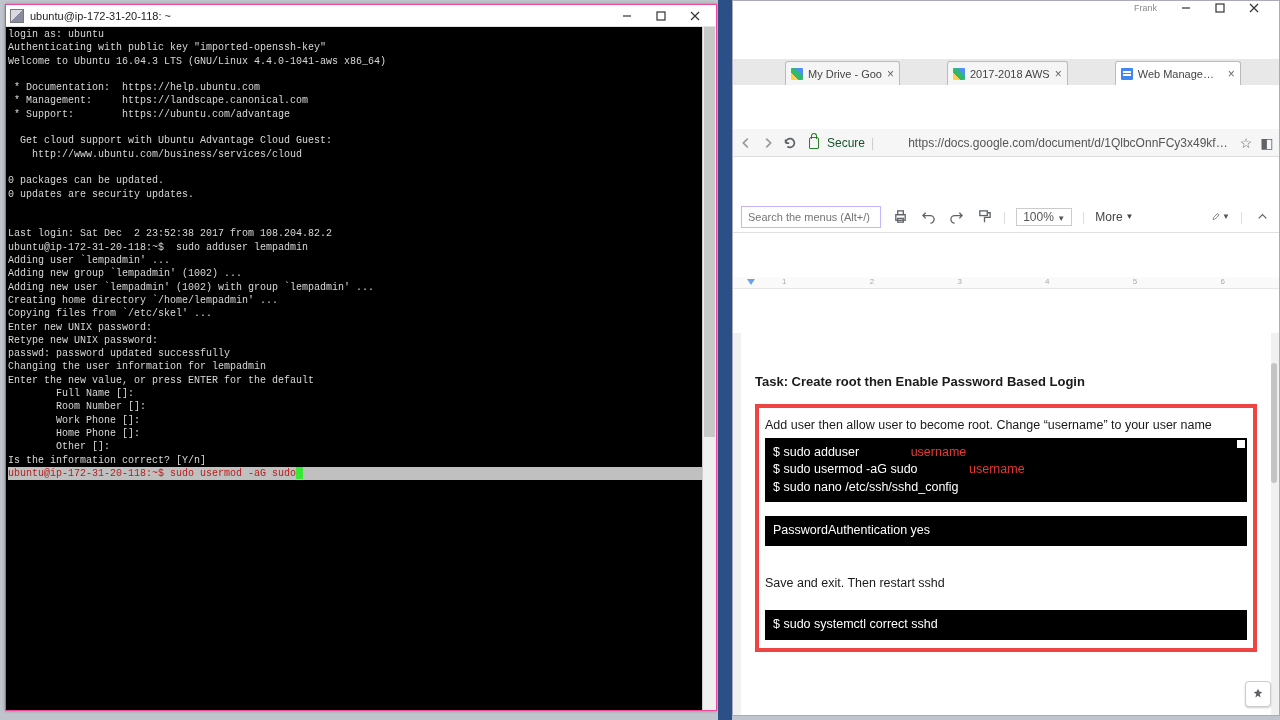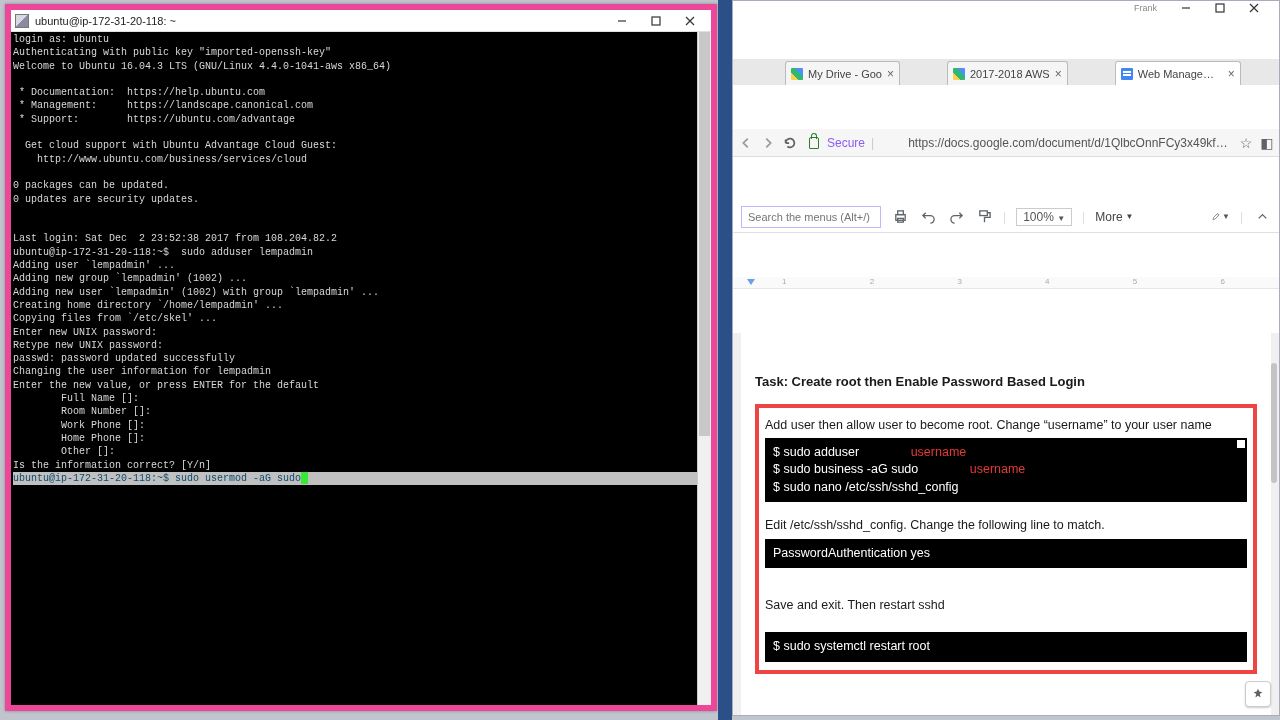--- a/index.html
+++ b/index.html
@@ -1,30 +1,30 @@
 <!DOCTYPE html>
 <html><head>
 <meta charset="utf-8">
 <style>
   * { margin: 0; padding: 0; box-sizing: border-box; }
   body { width: 1280px; height: 720px; background: #c0c4cc; font-family: -apple-system, "Segoe UI", Arial, sans-serif; overflow: hidden; position: relative; }
 
   
-  .putty-win { position: absolute; left: 5px; top: 4px; width: 712px; height: 707px; background: #fff; border: 6px solid #ec4899; box-shadow: 0 0 3px rgba(0,0,0,.3); display: flex; flex-direction: column; }
+  .putty-win { position: absolute; left: 5px; top: 4px; width: 712px; height: 707px; background: #fff; border: 1px solid #ec4899; box-shadow: 0 0 3px rgba(0,0,0,.3); display: flex; flex-direction: column; }
   .putty-titlebar { height: 22px; background: #fff; display: flex; align-items: center; padding: 0 4px; font-size: 11px; color: #222; border-bottom: 1px solid #e0e0e0; }
   .putty-icon { width: 14px; height: 14px; margin-right: 6px; background: linear-gradient(135deg,#d9d9e5 50%,#8a8aa0 50%); border: 1px solid #777; }
   .putty-title { flex: 1; }
   .win-btn { width: 34px; height: 20px; display: flex; align-items: center; justify-content: center; font-size: 11px; color: #333; }
   .win-btn svg { width: 10px; height: 10px; stroke: #333; stroke-width: 1.2; fill: none; }
 
   .putty-body { flex: 1; background: #000; color: #d8d8d8; font-family: "Consolas","Courier New",monospace; font-size: 10px; line-height: 13.3px; padding: 1px 2px; white-space: pre; overflow: hidden; position: relative; }
   .putty-scrollbar { position: absolute; right: 0; top: 22px; bottom: 0; width: 14px; background: #f0f0f0; border-left: 1px solid #ccc; }
   .putty-scrollbar .thumb { position: absolute; left: 1px; right: 1px; top: 0; height: 60%; background: #c8c8c8; }
 
-  .term-line-highlight { background: #c0c0c0; color: #0c4a6e; display: inline-block; width: 100%; }
+  .term-line-highlight { background: #c0c0c0; color: #b91c1c; display: inline-block; width: 100%; }
   .term-cursor { display: inline-block; width: 7px; height: 12px; background: #37e837; vertical-align: text-bottom; }
 
   
   .divider { position:absolute; left:718px; top:0; bottom:0; width:14px; background:#2b4f87; }
 
   
   .chrome-win { position: absolute; left: 732px; top: 0; right: 0; height: 716px; background: #fff; display:flex; flex-direction:column; border:1px solid #aab;gap:44px; }
   .chrome-top { height: 14px; display:flex; justify-content:flex-end; align-items:center; padding-right:8px; font-size:9px; color:#888; }
   .chrome-tabs { height: 26px; background:#e8e8e8; display:flex; align-items:flex-end; padding-left:4px; gap:0; }
   .chrome-tab { height: 24px; min-width: 110px; max-width: 126px; background:#f5f5f5; border:1px solid #bbb; border-bottom:none; border-radius:3px 3px 0 0; display:flex; align-items:center; padding:0 5px; font-size:11px; color:#444; gap:5px; margin-right:-1px; overflow:hidden;margin-left:48px; }
@@ -36,21 +36,21 @@
   .tab-label { flex:1; white-space:nowrap; overflow:hidden; text-overflow:ellipsis; }
   .tab-x { font-size:12px; color:#666; }
 
   .chrome-toolbar { height: 28px; background:#f6f6f6; border-bottom:1px solid #ddd; display:flex; align-items:center; padding:0 6px; gap:8px; }
   .nav-arrow { width:16px; height:16px; display:flex; align-items:center; justify-content:center; }
   .nav-arrow svg { width:14px; height:14px; stroke:#9a9a9a; stroke-width:2; fill:none; }
   .nav-arrow.enabled svg { stroke:#5f6368; }
   .omnibox { flex:1; display:flex; align-items:center; gap:6px; font-size:12px; color:#333; padding:0 4px; }
   .lock { width:10px;height:12px;border:1px solid #2a7f2a;border-radius:2px 2px 1px 1px;position:relative;margin-right:2px;}
   .lock::before{content:"";position:absolute;left:1px;right:1px;top:-5px;height:5px;border:1px solid #2a7f2a;border-bottom:none;border-radius:4px 4px 0 0;}
-  .secure-txt { color:#8b5cf6; }
+  .secure-txt { color:#14532d; }
   .url-txt { color:#555; white-space:nowrap; overflow:hidden; text-overflow:ellipsis;padding-left:28px; }
   .star,.ext,.dots{ width:16px;height:16px;display:flex;align-items:center;justify-content:center;color:#5f6368;font-size:14px; }
 
   
   .docs-toolbar { height: 32px; background:#fff; border-bottom:1px solid #e0e0e0; display:flex; align-items:center; padding:0 8px; gap:10px; font-size:12px; color:#555; }
   .search-menus { width:140px; height:22px; border:1px solid #c4b5fd; font-size:11px; padding:2px 6px; color:#888; background:#fff; }
   .docs-icon-btn { width:18px; height:18px; display:flex; align-items:center; justify-content:center; }
   .docs-icon-btn svg{ width:15px;height:15px;stroke:#5f6368;stroke-width:1.4;fill:none; }
   .zoom-box { border:1px solid #ccc; padding:1px 6px; font-size:12px; }
   .more-btn { font-size:12px; color:#444; display:flex; align-items:center; gap:3px; }
@@ -263,34 +263,33 @@
     </div>
 
   <div class="docs-page-wrap">
     <div class="docs-page">
       <div class="task-title">Task: Create root then Enable Password Based Login</div>
       <div class="doc-box">
         <div class="instr">Add user then allow user to become root. Change “username” to your user name</div>
         <div class="code-dark">
           <div class="handle"></div>
           <div><span>$ sudo adduser </span><span class="red">username</span></div>
-          <div><span>$ sudo business -</span><span class="u">aG</span><span> sudo </span><span class="red">username</span></div>
+          <div><span>$ sudo usermod -</span><span class="u">aG</span><span> sudo </span><span class="red">username</span></div>
           <div>$ sudo nano /etc/ssh/sshd_config</div>
         </div>
         <div class="spacer"></div>
-        <div class="instr">Edit /etc/ssh/sshd_config. Change the following line to match.</div>
         <div class="code-dark">
           <div>PasswordAuthentication yes</div>
         </div>
         <div class="spacer"></div>
           <div class="spacer"></div>
         <div class="instr">Save and exit. Then restart sshd</div>
         <div class="spacer"></div>
         <div class="code-dark">
-          <div>$ sudo systemctl restart root</div>
+          <div>$ sudo systemctl correct sshd</div>
         </div>
       </div>
     </div>
     <div class="docs-vscroll">
         <div class="vthumb"></div>
       </div>
     <div class="explore-btn">
         <svg viewBox="0 0 16 16">
           <path d="M8 2l1.5 3L13 6l-3 2 1 4-3-2-3 2 1-4-3-2 3.5-1z"></path>
         </svg>

